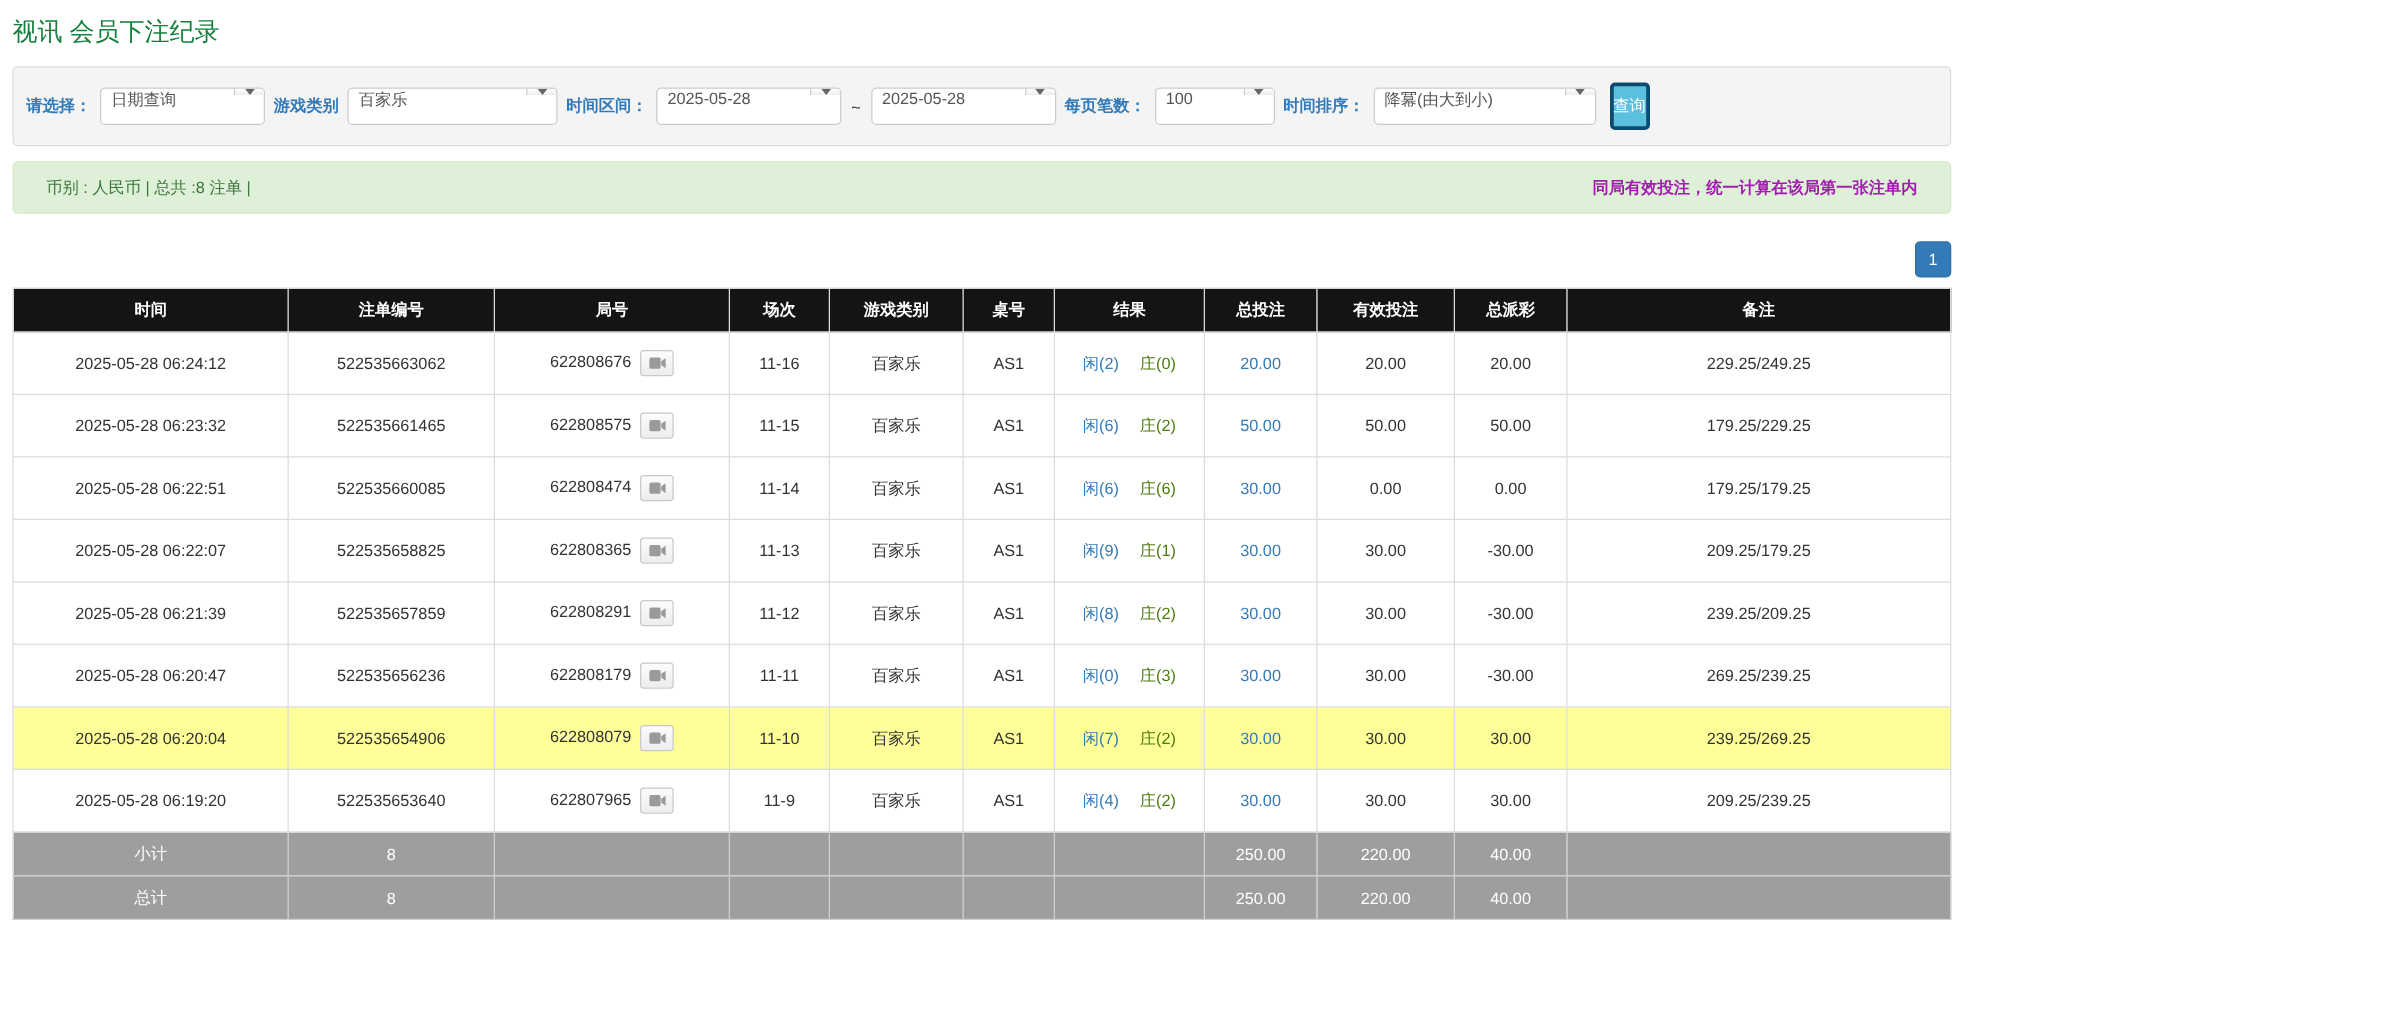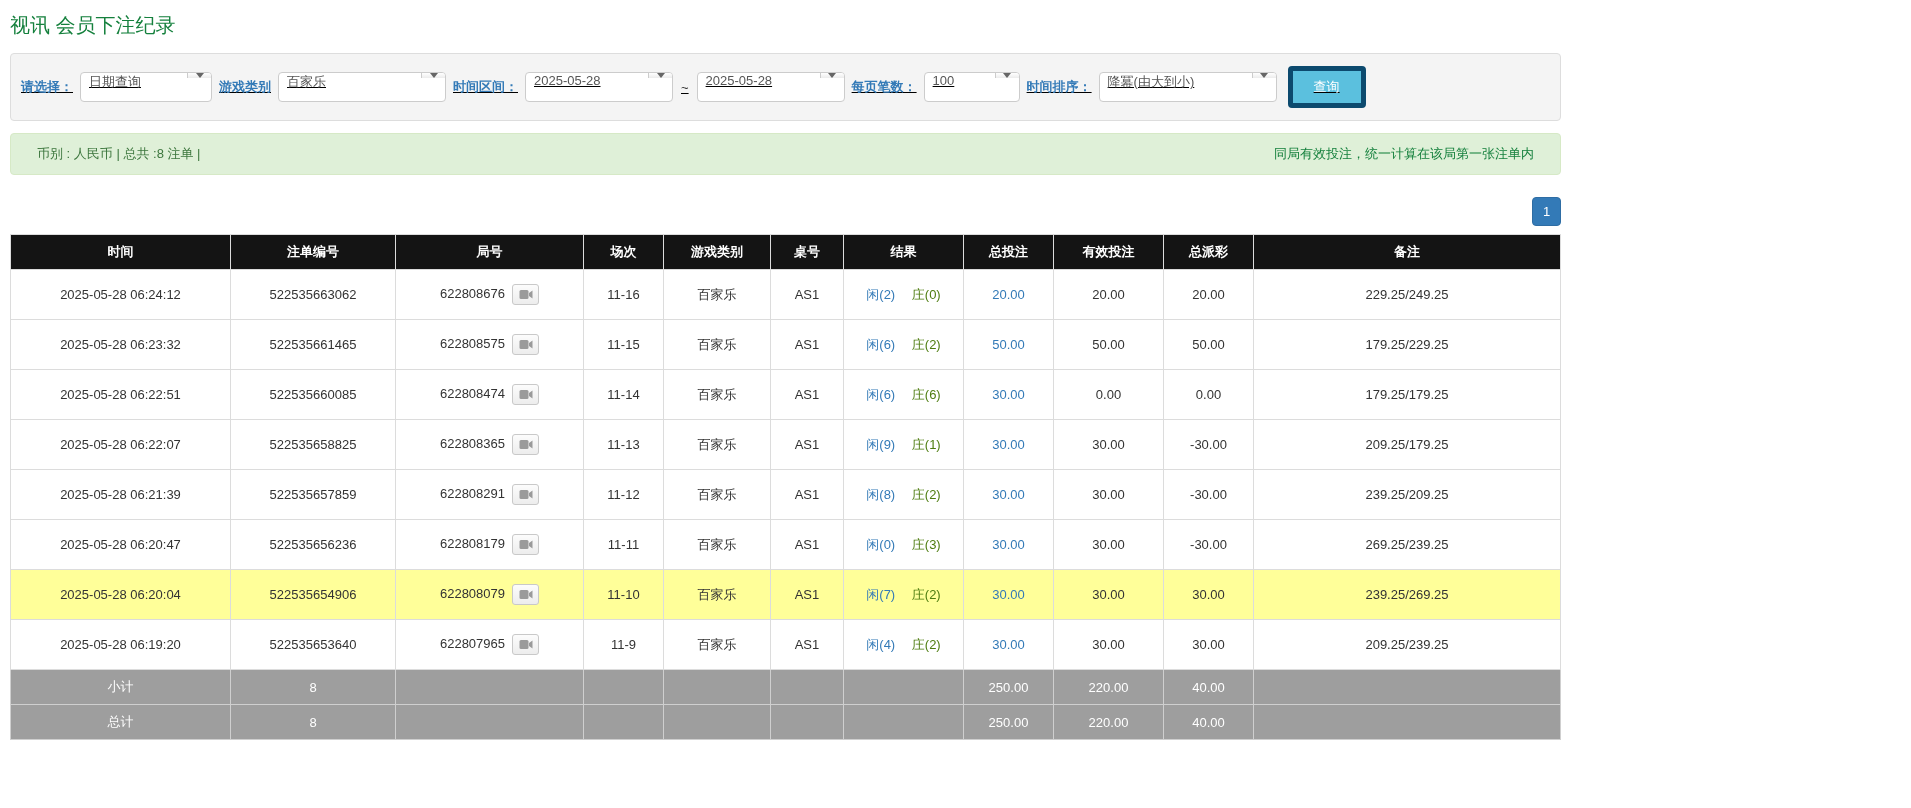--- a/index.html
+++ b/index.html
@@ -5,48 +5,48 @@
   * { box-sizing: border-box; margin: 0; padding: 0; }
   html, body { background: #fff; width: 1911px; height: 808px; font-family: "Liberation Sans", "DejaVu Sans", sans-serif; }
   .container { width: 1551px; margin: 0 0 0 10px; padding-top: 12px; }
 
   .page-title { font-size: 20px; color: #15803d; font-weight: normal; margin-bottom: 14px; }
 
   
   .filter-bar {
     display: flex; align-items: center; gap: 7px;
     background: #f4f4f4; border: 1px solid #ddd; border-radius: 4px;
-    padding: 12px 10px; font-size: 13px; text-decoration: underline;
+    padding: 12px 10px; font-size: 13px;
   }
   .flabel { color: #337ab7; font-weight: bold; white-space: nowrap; }
   .combo {
     display: inline-flex; align-items: flex-start; height: 30px;
     background: #fff; border: 1px solid #ccc; border-radius: 4px;
     overflow: hidden; cursor: pointer;
   }
   .combo-text { flex: 1; display: flex; align-items: center; padding: 0 8px; color: #555; white-space: nowrap; overflow: hidden; }
   .combo-btn {
     width: 24px; display: flex; align-items: center; justify-content: center;
     border-left: 1px solid #ccc; background: linear-gradient(#ffffff, #ececec);
   }
   .caret { width: 0; height: 0; border-left: 4px solid transparent; border-right: 4px solid transparent; border-top: 5px solid #666; }
   .tilde { color: #333; padding: 0 1px; }
   .btn-search {
-    background: #5bc0de; border: 5px solid #0c4a6e; color: #fff;
-    font-size: 13px; padding: 7px 21px; border-radius: 4px; cursor: pointer; margin-left: 4px;
+    background: #5bc0de; border: 3px solid #0c4a6e; color: #fff;
+    font-size: 13px; padding: 7px 0; border-radius: 4px; cursor: pointer; margin-left: 4px;
   }
 
   
   .info-bar {
     margin-top: 12px; display: flex; justify-content: space-between; align-items: center;
     background: #dff0d8; border: 1px solid #d6e9c6; border-radius: 4px;
     padding: 11px 26px; font-size: 13px;
   }
   .info-left { color: #3c763d; }
-  .info-right { color: #15803d; }
+  .info-right { color: #a21caf; font-weight: bold; }
 
   
   .pager { margin: 22px 0 8px; text-align: right; }
   .page-btn {
     display: inline-block; min-width: 29px; height: 29px; line-height: 27px; text-align: center;
     background: #337ab7; border: 1px solid #2e6da4; color: #fff; font-size: 13px;
     border-radius: 4px; cursor: pointer;
   }
 
   

